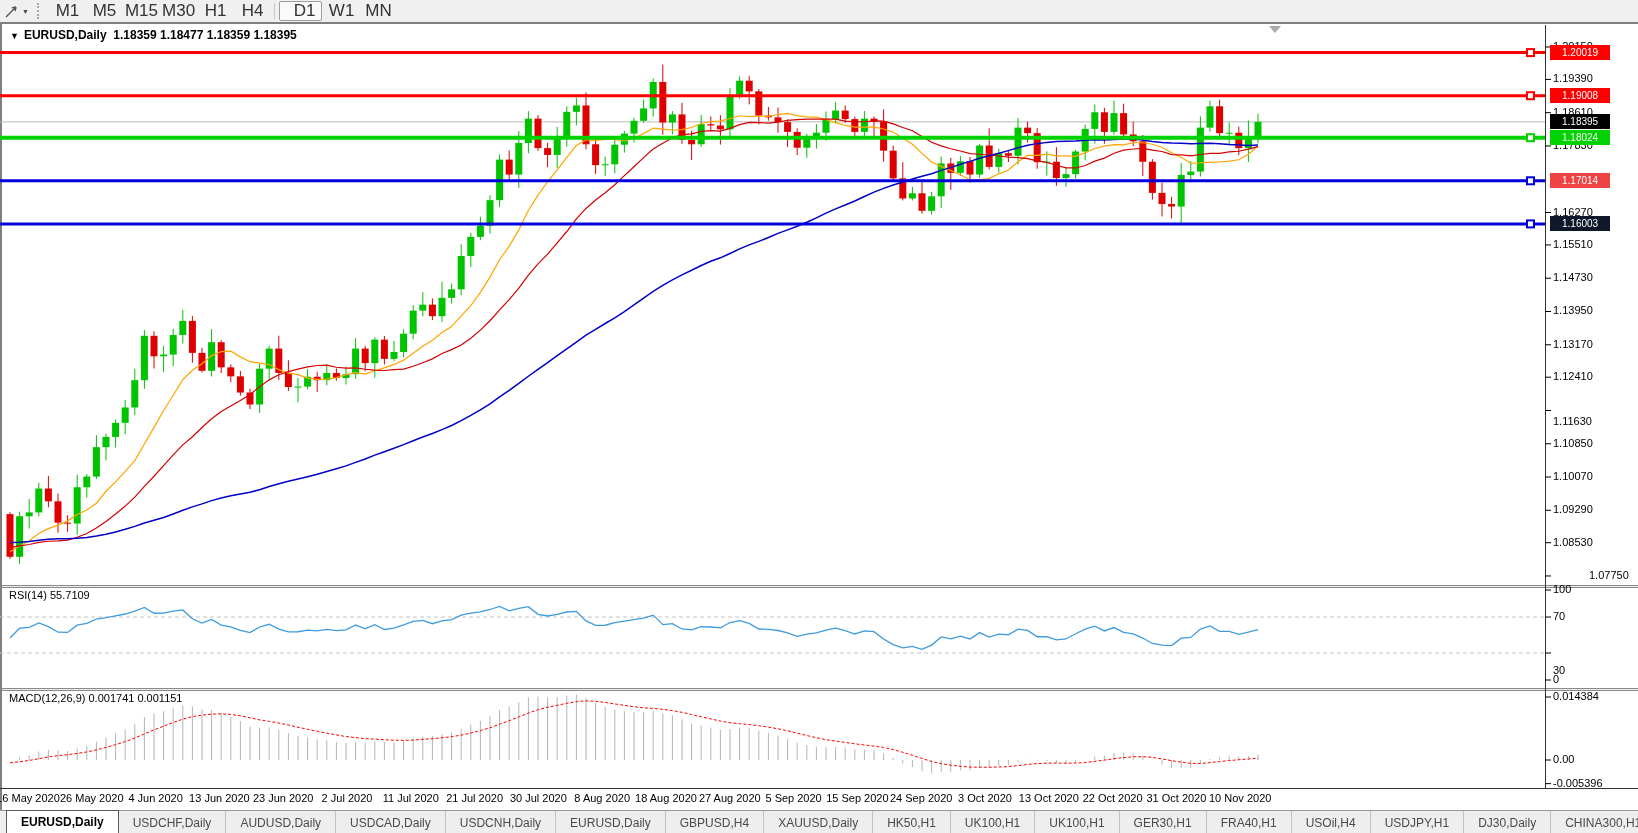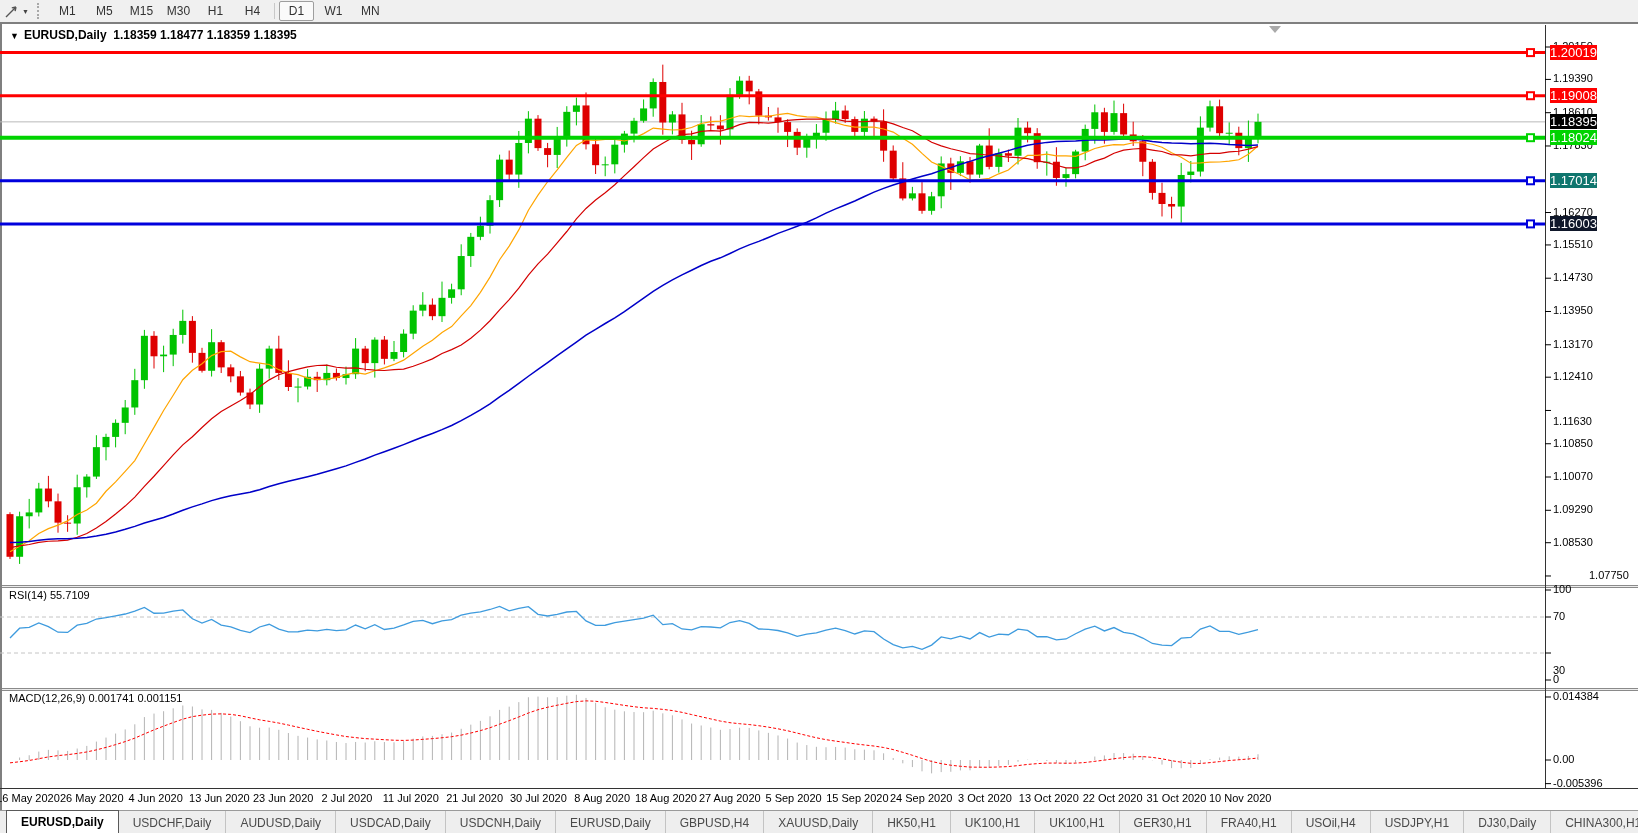--- a/index.html
+++ b/index.html
@@ -4,38 +4,38 @@
 <style>
   html,body{margin:0;padding:0;background:#fff;}
   #root{position:relative;width:1638px;height:833px;overflow:hidden;
         font-family:"Liberation Sans","DejaVu Sans",sans-serif;background:#fff;}
   
   #toolbar{position:absolute;left:0;top:0;width:1638px;height:22px;background:#f0f0f0;
            border-bottom:1px solid #b9b9b9;display:flex;align-items:center;}
   .tool-btn{display:flex;align-items:center;height:20px;padding:0 4px;cursor:default;}
   .grip{width:4px;height:16px;border-left:2px dotted #a8a8a8;margin:0 6px 0 4px;}
   .vsep{width:1px;height:16px;background:#c8c8c8;margin:0 3px;}
-  .tf-btn{min-width:33px;height:18px;line-height:18px;text-align:center;font-size:12px;
+  .tf-btn{min-width:33px;height:18px;line-height:18px;text-align:center;font-size:17px;
           color:#333;border:1px solid transparent;border-radius:2px;margin:0 1px;}
-  .tf-btn.active{background:#fafafa;border:1px solid #9e9e9e;}
+  .tf-btn.active{background:#fafafa;border:1px solid #9e9e9e;padding-left:8px;}
   .caret{font-size:7px;color:#444;margin-left:3px;}
   
   #chart-window{position:absolute;left:0;top:22px;width:1638px;height:788px;background:#fff;
                 border-top:2px solid #7f7f7f;border-left:2px solid #7f7f7f;box-sizing:border-box;}
   .pane-sep{position:absolute;left:0;width:1638px;height:3px;background:#ececec;
             border-top:1px solid #8a8a8a;border-bottom:1px solid #8a8a8a;box-sizing:border-box;}
   #chart-header{position:absolute;left:10px;top:28px;font-size:12px;font-weight:bold;color:#000;z-index:5;}
   #chart-header .dd{font-size:9px;margin-right:5px;}
   .pane-label{position:absolute;left:9px;font-size:11px;color:#000;z-index:5;}
   #chart-svg{position:absolute;left:0;top:0;width:1638px;height:812px;pointer-events:none;z-index:4;}
   
   #price-axis-labels{position:absolute;left:1549px;top:0;width:89px;height:810px;z-index:6;}
   .axis-label{position:absolute;left:4px;font-size:11px;color:#000;white-space:nowrap;}
-  .axis-badge{position:absolute;left:1px;height:15px;line-height:15px;padding:0 0;
-              font-size:13px;color:#fff;white-space:nowrap;z-index:7;}
+  .axis-badge{position:absolute;left:1px;height:15px;line-height:15px;padding:0 12px;
+              font-size:10px;color:#fff;white-space:nowrap;z-index:7;}
   
   #date-axis{position:absolute;left:0;top:789px;width:1638px;height:20px;z-index:5;}
   .date-label{position:absolute;top:3px;font-size:11px;color:#000;transform:translateX(-50%);white-space:nowrap;}
   
   #tab-bar{position:absolute;left:0;top:810px;width:1638px;height:23px;background:#eeeeee;
            border-top:1px solid #9a9a9a;display:flex;align-items:stretch;z-index:8;}
   .tab{display:flex;align-items:center;padding:0 14px;font-size:12px;color:#4a4a4a;
        border-right:1px solid #c3c3c3;white-space:nowrap;cursor:default;}
   .tab.active{background:#fff;color:#000;font-weight:bold;border:1px solid #5a5a5a;
               border-bottom:none;margin-left:6px;position:relative;top:-1px;}
@@ -543,21 +543,21 @@
       <div class="axis-label" style="top: 583px;">100</div>
       <div class="axis-label" style="top: 610px;">70</div>
       <div class="axis-label" style="top: 664px;">30</div>
       <div class="axis-label" style="top: 673px;">0</div>
       <div class="axis-label" style="top: 689.998px;">0.014384</div>
       <div class="axis-label" style="top: 753px;">0.00</div>
       <div class="axis-label" style="top: 776.634px;">-0.005396</div>
       <div class="axis-badge" style="top: 45.0885px; background: rgb(255, 0, 0);">1.20019</div>
       <div class="axis-badge" style="top: 88.2177px; background: rgb(255, 0, 0);">1.19008</div>
       <div class="axis-badge" style="top: 130.195px; background: rgb(0, 211, 0);">1.18024</div>
-      <div class="axis-badge" style="top: 173.282px; background: #0f766e;">1.17014</div>
+      <div class="axis-badge" style="top: 173.282px; background: #ef4444;">1.17014</div>
       <div class="axis-badge" style="top: 216.411px; background: #0f172a;">1.16003</div>
       <div class="axis-badge" style="top: 114.368px; background: rgb(0, 0, 0); color: rgb(255, 255, 255);">1.18395</div>
     </div>
   <div id="date-axis">
       <div class="date-label" style="left: 28px;">16 May 2020</div>
       <div class="date-label" style="left: 91.8px;">26 May 2020</div>
       <div class="date-label" style="left: 155.6px;">4 Jun 2020</div>
       <div class="date-label" style="left: 219.4px;">13 Jun 2020</div>
       <div class="date-label" style="left: 283.2px;">23 Jun 2020</div>
       <div class="date-label" style="left: 347px;">2 Jul 2020</div>

